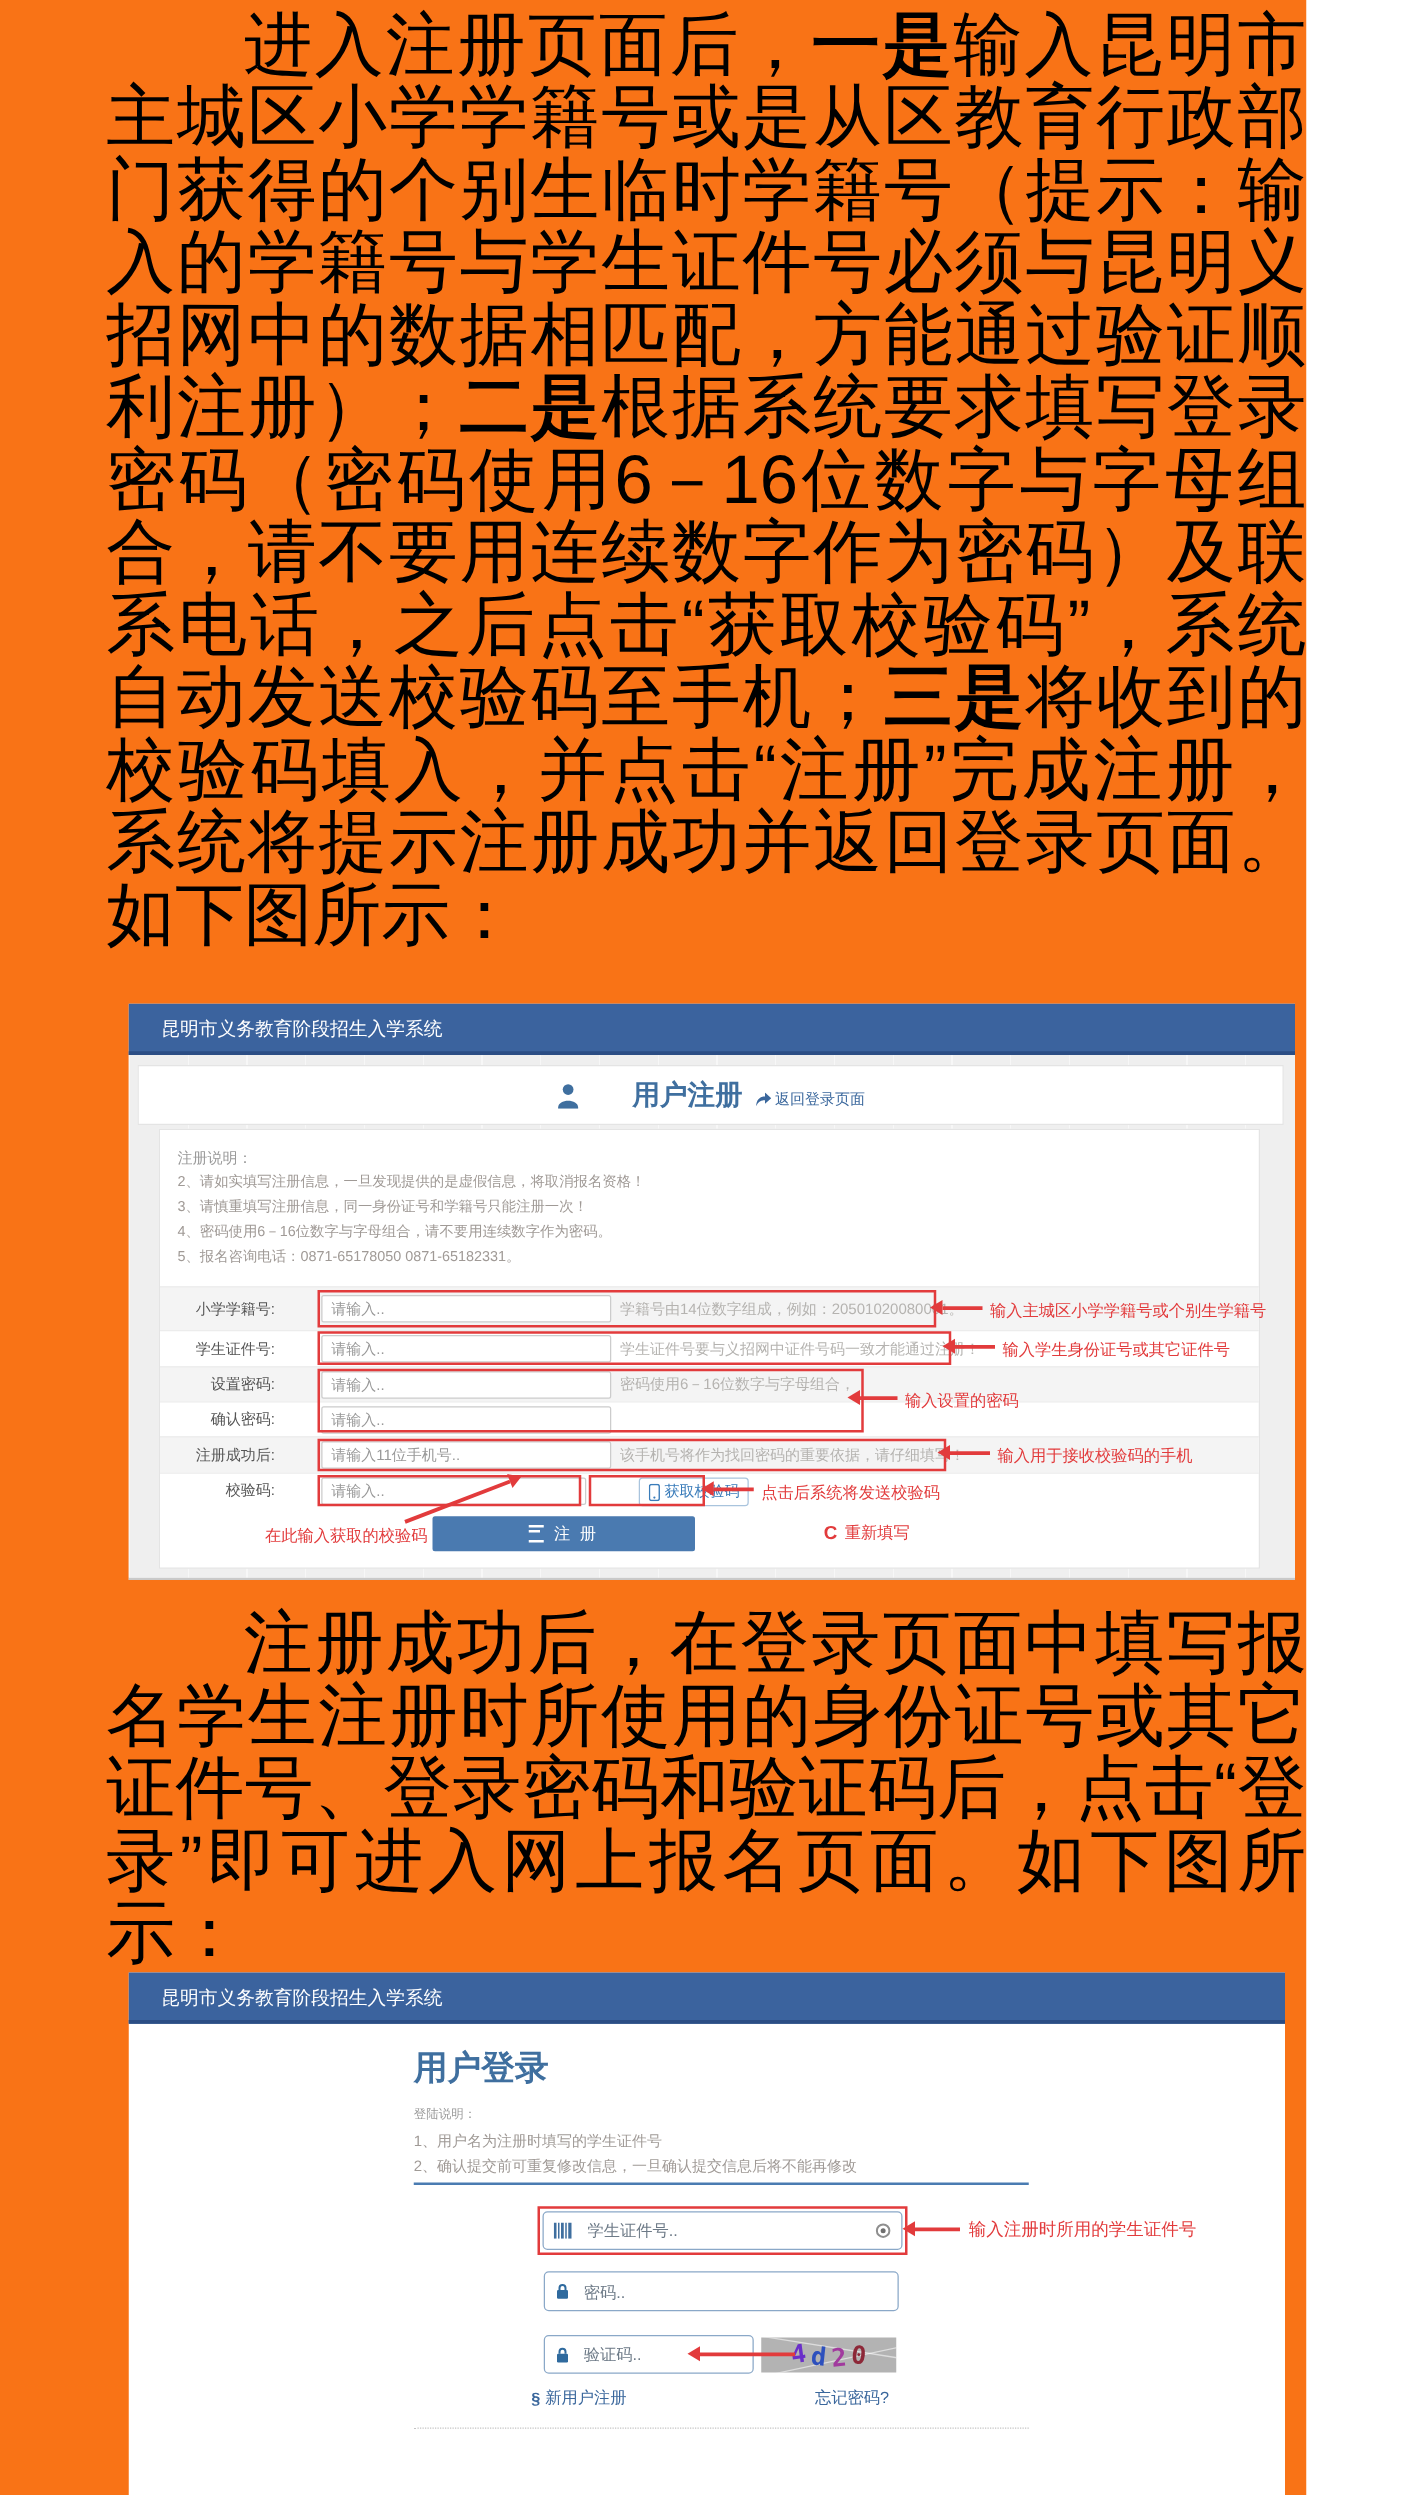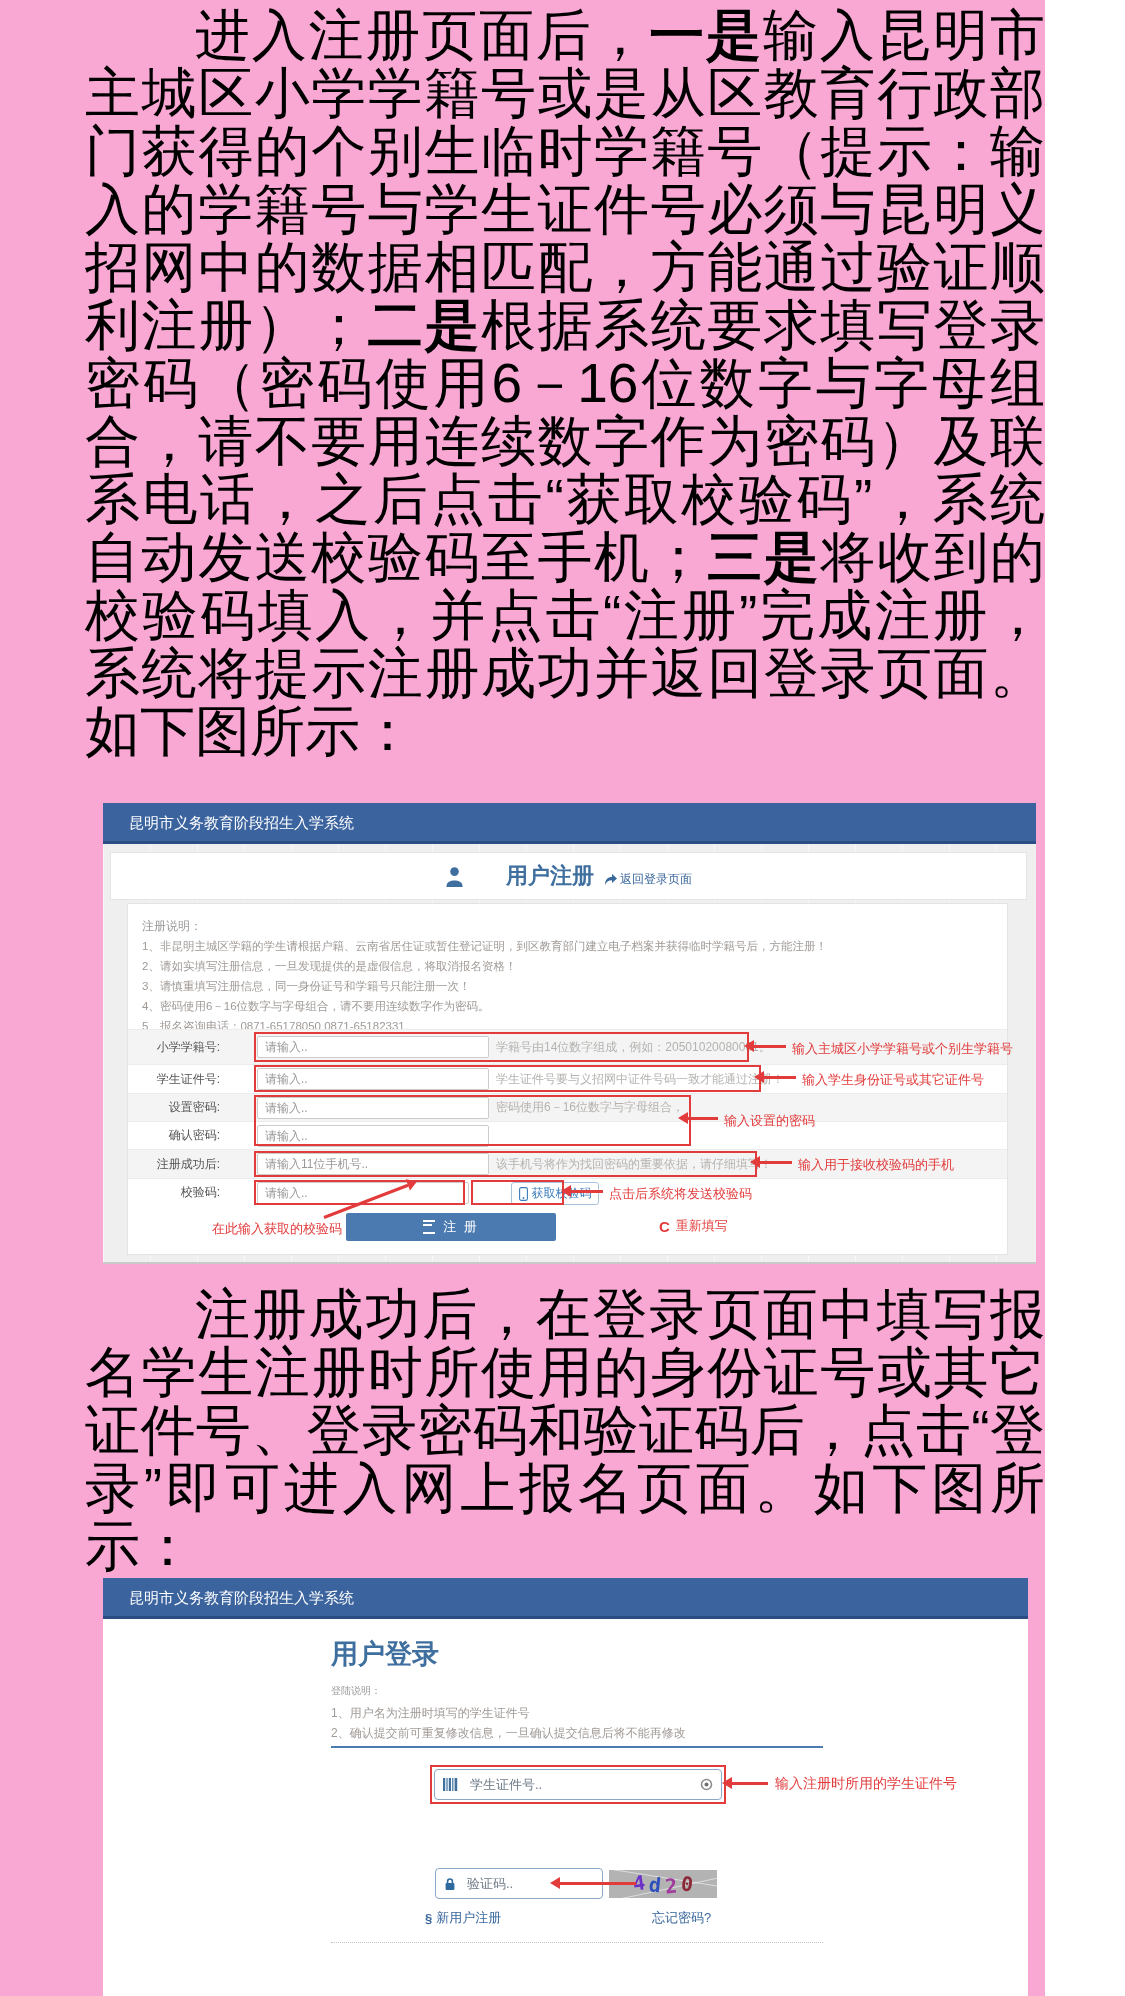--- a/index.html
+++ b/index.html
@@ -1,16 +1,16 @@
 <!DOCTYPE html>
 <html><head>
 <meta charset="utf-8">
 <style>
   html,body{margin:0;padding:0;background:#fff;}
-  .page{position:relative;width:1045px;height:1996px;background:#f9a8d4;overflow:hidden;
+  .page{position:relative;width:1045px;height:1996px;background:#f97316;overflow:hidden;
         font-family:"Liberation Sans","DejaVu Sans",sans-serif;}
 
   
   .docp{position:absolute;left:85px;width:960px;font-size:55px;line-height:58px;color:#000;
         text-align:justify;text-indent:2em;letter-spacing:0;}
   .docp .seg-b{font-weight:bold;}
   #para1{top:6px;}
   #para2{top:1285px;}
 
   
@@ -152,21 +152,20 @@
             </svg>
           </span>
           <span>返回登录页面</span>
         </span>
       </div>
     </div>
 
     <div class="panel" id="formPanel">
       <div class="notes-title">注册说明：</div>
       <div class="notes">
-        <div>1、非昆明主城区学籍的学生请根据户籍、云南省居住证或暂住登记证明，到区教育部门建立电子档案并获得临时学籍号后，方能注册！</div>
         <div>2、请如实填写注册信息，一旦发现提供的是虚假信息，将取消报名资格！</div>
         <div>3、请慎重填写注册信息，同一身份证号和学籍号只能注册一次！</div>
         <div>4、密码使用6－16位数字与字母组合，请不要用连续数字作为密码。</div>
         <div>5、报名咨询电话：0871-65178050 0871-65182331。</div>
       </div>
 
       <div class="rrow r1 gray">
         <div class="rlabel">小学学籍号:</div>
         <input class="rinput" placeholder="请输入.." style="">
         <div class="rhint">学籍号由14位数字组成，例如：20501020080001。</div>
@@ -269,20 +268,29 @@
         <svg width="13" height="13" viewBox="0 0 13 13">
           <circle cx="6.5" cy="6.5" r="5" fill="none" stroke="#8f8f8f" stroke-width="1.6"></circle>
           <circle cx="6.5" cy="6.5" r="2" fill="#6f6f6f"></circle>
         </svg>
       </span>
     </div>
     <div id="idRed"></div>
     <div class="arr headL" style="left:629px;top:204px;width:36px"></div>
     <div class="redtext login-annot" style="left:672px;top:197px">输入注册时所用的学生证件号</div>
 
+    <div class="lfield" id="pwBox">
+      <span>
+        <svg width="12" height="14" viewBox="0 0 12 14">
+          <path d="M3.6 6 V4.4 a2.4 2.4 0 0 1 4.8 0 V6" fill="none" stroke="#2f6a9e" stroke-width="1.6"></path>
+          <rect x="1.6" y="6" width="8.8" height="7" rx="1" fill="#2f6a9e"></rect>
+        </svg>
+      </span>
+      <input type="password" placeholder="密码.." style="">
+    </div>
 
     <div class="lfield" id="capBox">
       <span>
         <svg width="12" height="14" viewBox="0 0 12 14">
           <path d="M3.6 6 V4.4 a2.4 2.4 0 0 1 4.8 0 V6" fill="none" stroke="#2f6a9e" stroke-width="1.6"></path>
           <rect x="1.6" y="6" width="8.8" height="7" rx="1" fill="#2f6a9e"></rect>
         </svg>
       </span>
       <input placeholder="验证码.." style="">
     </div>

